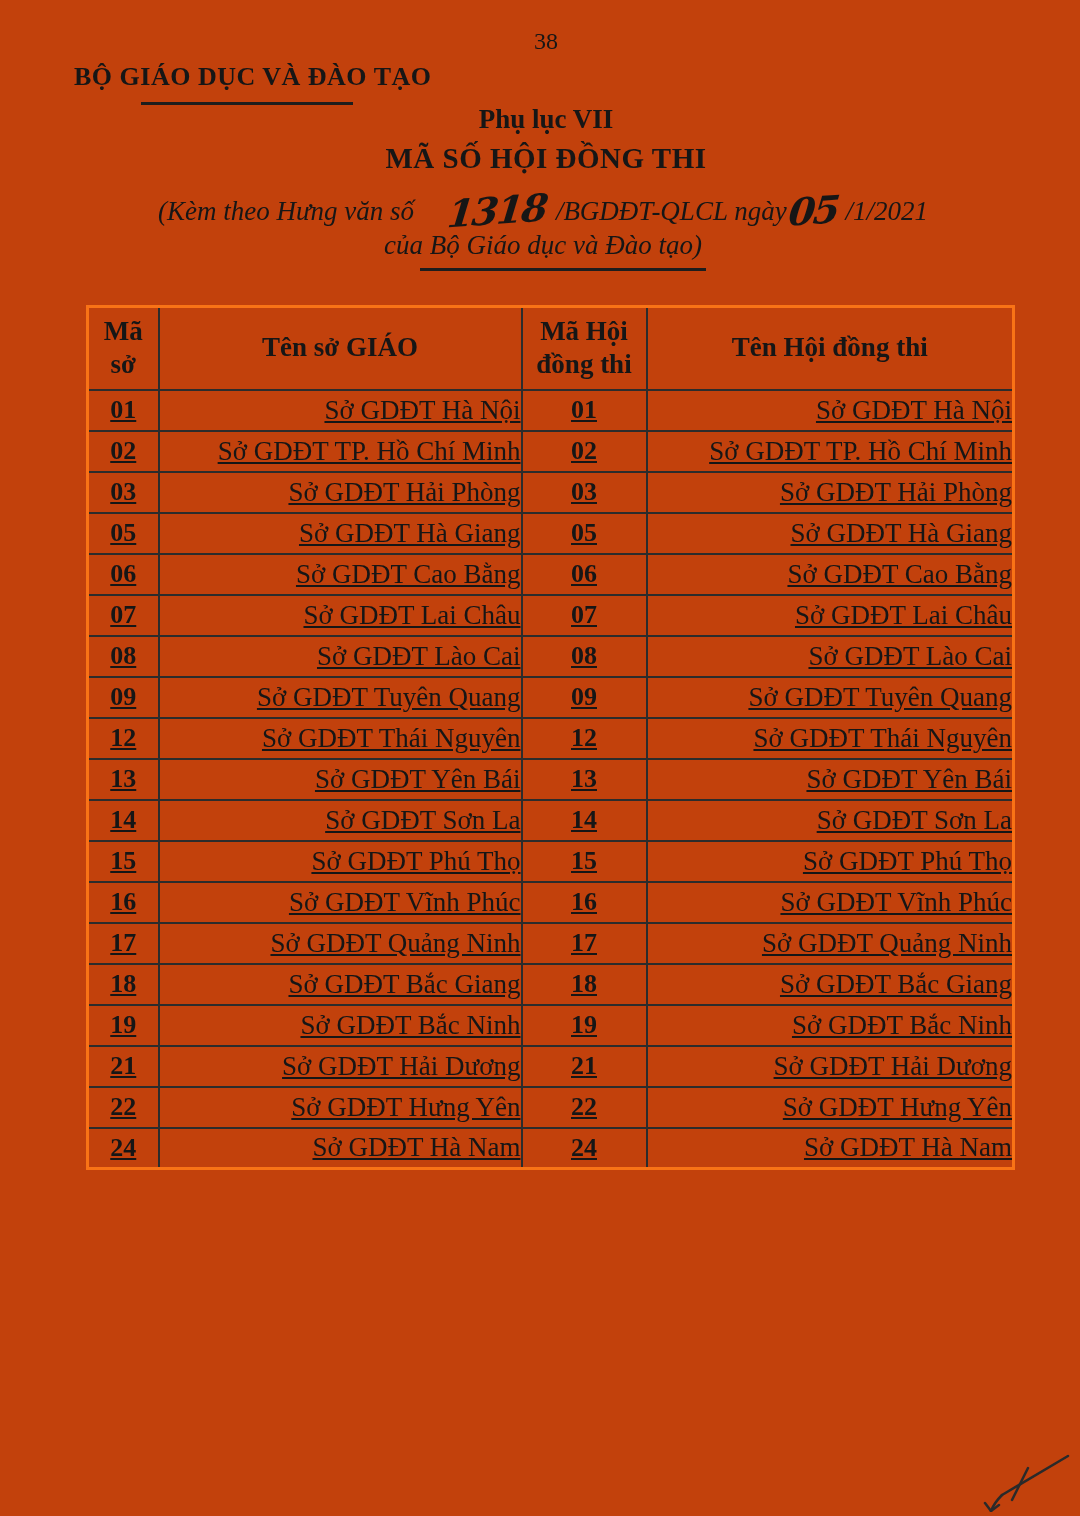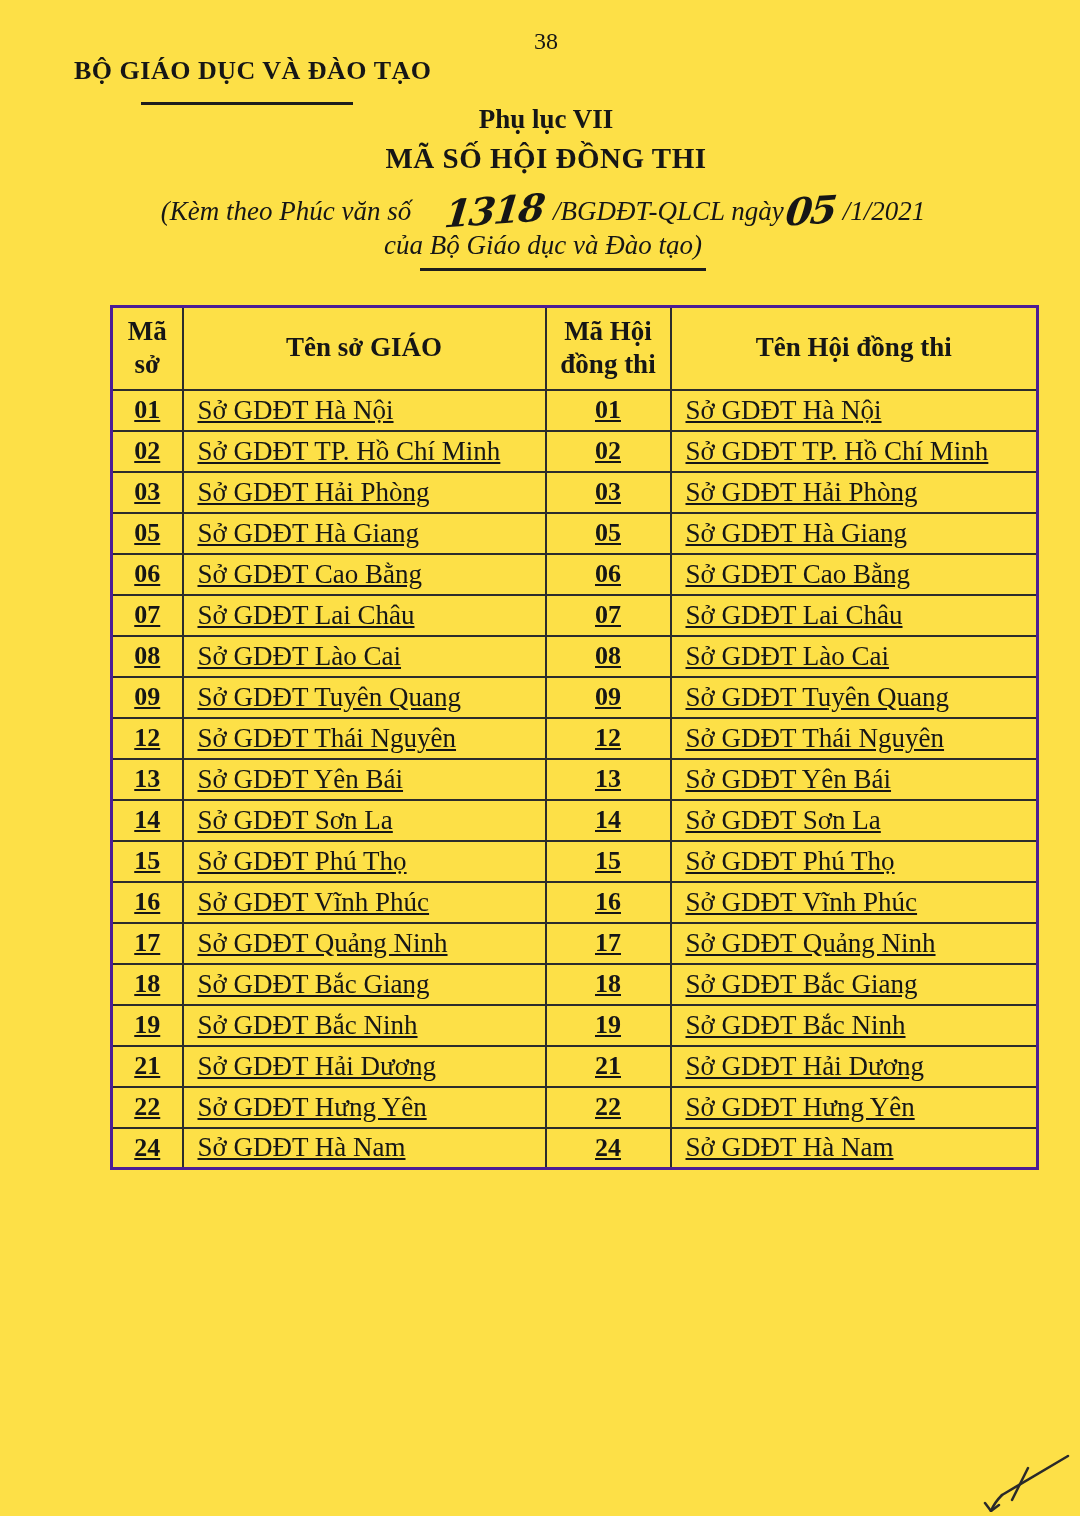--- a/index.html
+++ b/index.html
@@ -1,34 +1,34 @@
 <!DOCTYPE html>
 <html><head>
 <meta charset="utf-8">
 <style>
   * { margin: 0; padding: 0; box-sizing: border-box; }
   html, body { background: #e8e8e8; }
   .page {
     position: relative;
     width: 1080px;
     height: 1516px;
-    background: #fde047;
+    background: #c2410c;
     font-family: "Liberation Serif", "DejaVu Serif", serif;
     color: #161616;
     overflow: hidden;
   }
   .page-num {
     position: absolute;
     top: 28px; left: 0; width: 1092px;
     text-align: center;
     font-size: 24px;
   }
   .org {
     position: absolute;
-    top: 56px; left: 74px;
+    top: 62px; left: 74px;
     font-size: 26px;
     font-weight: bold;
     letter-spacing: 0.5px;
     white-space: nowrap;
   }
   .org-underline {
     position: absolute;
     top: 102px; left: 141px;
     width: 212px; height: 3px;
     background: #1d1d1d;
@@ -91,36 +91,36 @@
     font-size: 27px;
   }
   .council-table col.c-code1 { width: 71px; }
   .council-table col.c-dept  { width: 363px; }
   .council-table col.c-code2 { width: 125px; }
   .council-table col.c-name  { width: 367px; }
   .council-table th, .council-table td {
     border: 2px solid #2c2c2c;
     vertical-align: middle;
   }
-  .council-table { border: 3px solid #4c1d95; margin-left: 24px; }
+  .council-table { border: 3px solid #f97316; }
   .council-table thead th {
     height: 83px;
     font-weight: bold;
     text-align: center;
     line-height: 1.25;
     padding: 2px 6px;
   }
   .council-table tbody tr { height: 41px; text-decoration: underline; }
   .council-table td.code-cell {
     text-align: center;
     font-weight: bold;
     font-size: 26px;
   }
   .council-table td.name-cell {
-    text-align: left;
+    text-align: right;
     padding-left: 14px;
   }
   .pen-mark {
     position: absolute;
     top: 1448px; left: 972px;
     width: 100px; height: 64px;
   }
   .pen-mark svg { width: 100%; height: 100%; }
 </style>
 </head>
@@ -130,21 +130,21 @@
 
   <div class="page-num">38</div>
 
   <div class="org">BỘ GIÁO DỤC VÀ ĐÀO TẠO</div>
   <div class="org-underline"></div>
 
   <div class="appendix">Phụ lục VII</div>
 
   <div class="doc-title">MÃ SỐ HỘI ĐỒNG THI</div>
 
-  <div class="citation"><span>(Kèm theo Phúc văn số</span><span class="handwritten hw-number">1318</span><span>/BGDĐT-QLCL ngày</span><span class="handwritten hw-day">05</span><span>/1/2021</span></div>
+  <div class="citation"><span>(Kèm theo Hưng văn số</span><span class="handwritten hw-number">1318</span><span>/BGDĐT-QLCL ngày</span><span class="handwritten hw-day">05</span><span>/1/2021</span></div>
 
   <div class="citation-line2">của Bộ Giáo dục và Đào tạo)</div>
   <div class="citation-underline"></div>
 
   <table class="council-table">
     <colgroup>
       <col class="c-code1">
         <col class="c-dept">
         <col class="c-code2">
         <col class="c-name">

